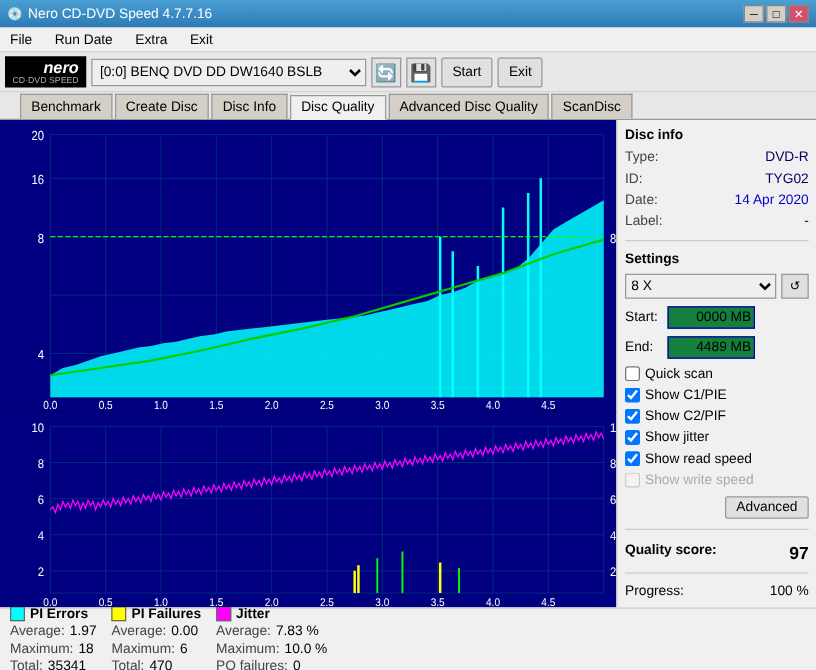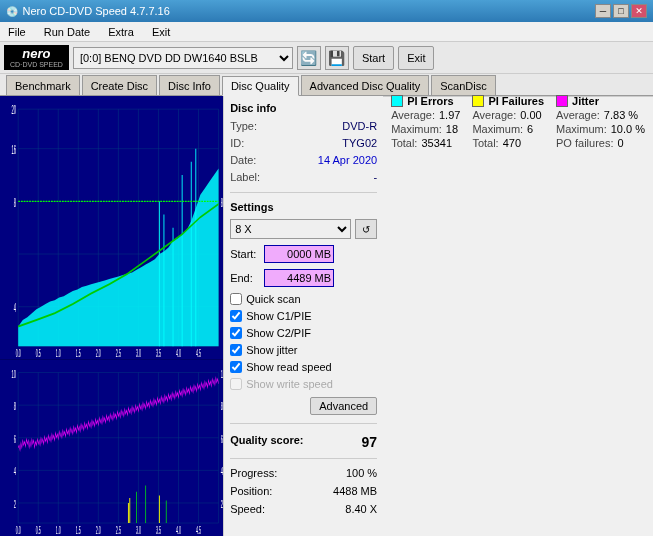--- a/index.html
+++ b/index.html
@@ -79,21 +79,21 @@
       display: flex; align-items: center; justify-content: center;
       font-size: 14px;
     }
 
     
     .tabs {
       background: #e8e8e8;
       height: 22px;
       display: flex;
       align-items: flex-end;
-      padding-left: 6px;
+      padding-left: 16px;
       border-bottom: 1px solid #999;
     }
     .tab {
       padding: 2px 8px;
       font-size: 11px;
       cursor: pointer;
       border: 1px solid #999;
       border-bottom: none;
       background: #d4d0c8;
       margin-right: 2px;
@@ -144,21 +144,21 @@
       border: 1px solid #999;
       flex: 1;
     }
     .mb-field {
       width: 70px;
       height: 18px;
       font-size: 11px;
       border: 1px solid #0000aa;
       padding: 0 2px;
       text-align: right;
-      background: #f0abfc;
+      background: #15803d;
     }
     .mb-row {
       display: flex;
       align-items: center;
       gap: 4px;
       font-size: 11px;
       margin-bottom: 2px;
     }
     .mb-label { width: 30px; }
     .checkbox-row {
@@ -213,21 +213,21 @@
     .stat-row {
       font-size: 11px;
       display: flex;
       gap: 4px;
     }
     .stat-label { color: #444; }
     .stat-value { color: #000; font-weight: 500; }
 
     .main-wrapper {
       display: flex;
-      flex-direction: row;
+      flex-direction: column;
       height: calc(536px - 22px - 20px - 32px - 22px);
     }
     .charts-and-panel {
       display: flex;
       flex: 1;
       min-height: 0;
     }
     .charts-col {
       flex: 1;
       display: flex;
@@ -269,21 +269,21 @@
 </div>
 
 <div class="menu-bar">
   <span class="menu-item">File</span>
   <span class="menu-item">Run Date</span>
   <span class="menu-item">Extra</span>
   <span class="menu-item">Exit</span>
 </div>
 
 <div class="toolbar">
-  <div style="background:#000;padding:2px 6px;display:flex;flex-direction:column;align-items:center;">
+  <div style="background:#000;padding:2px 6px;display:flex;flex-direction:column;align-items:flex-end;">
     <span style="color:white;font-size:13px;font-weight:bold;font-style:italic;line-height:1.1;">nero</span>
     <span style="color:#aaa;font-size:7px;line-height:1;">CD·DVD SPEED</span>
   </div>
   <select class="drive-select">
     <option>[0:0]  BENQ DVD DD DW1640 BSLB</option>
   </select>
   <div class="toolbar-icon-btn">🔄</div>
   <div class="toolbar-icon-btn">💾</div>
   <button class="toolbar-btn">Start</button>
   <button class="toolbar-btn">Exit</button>

